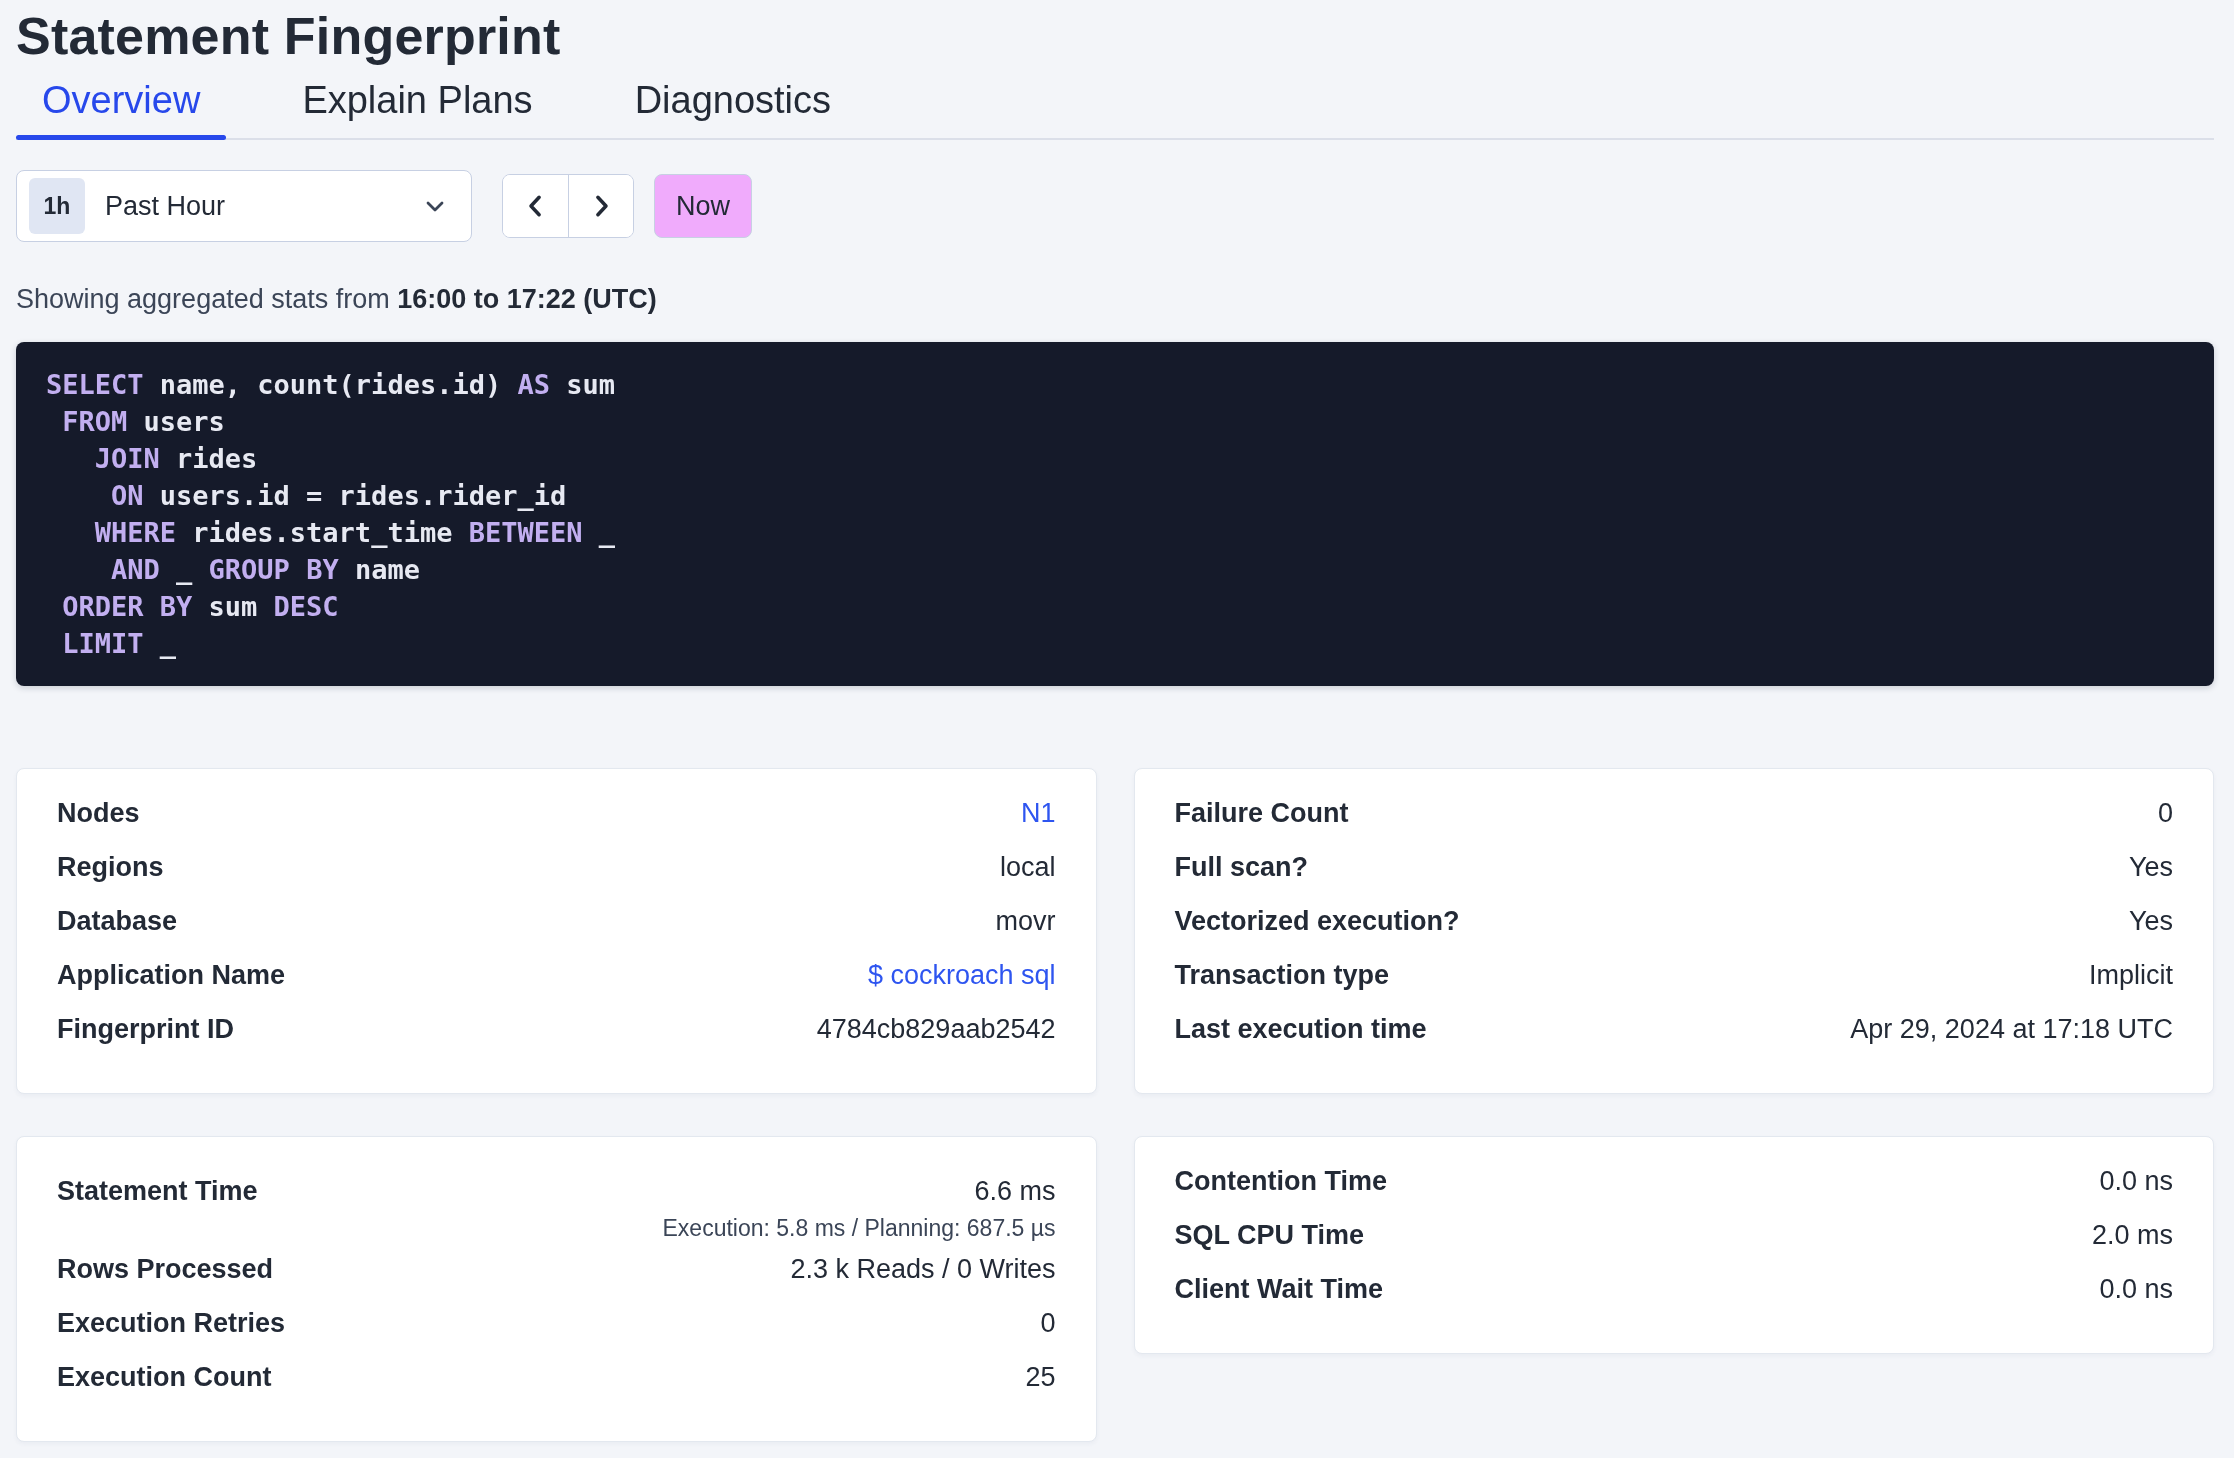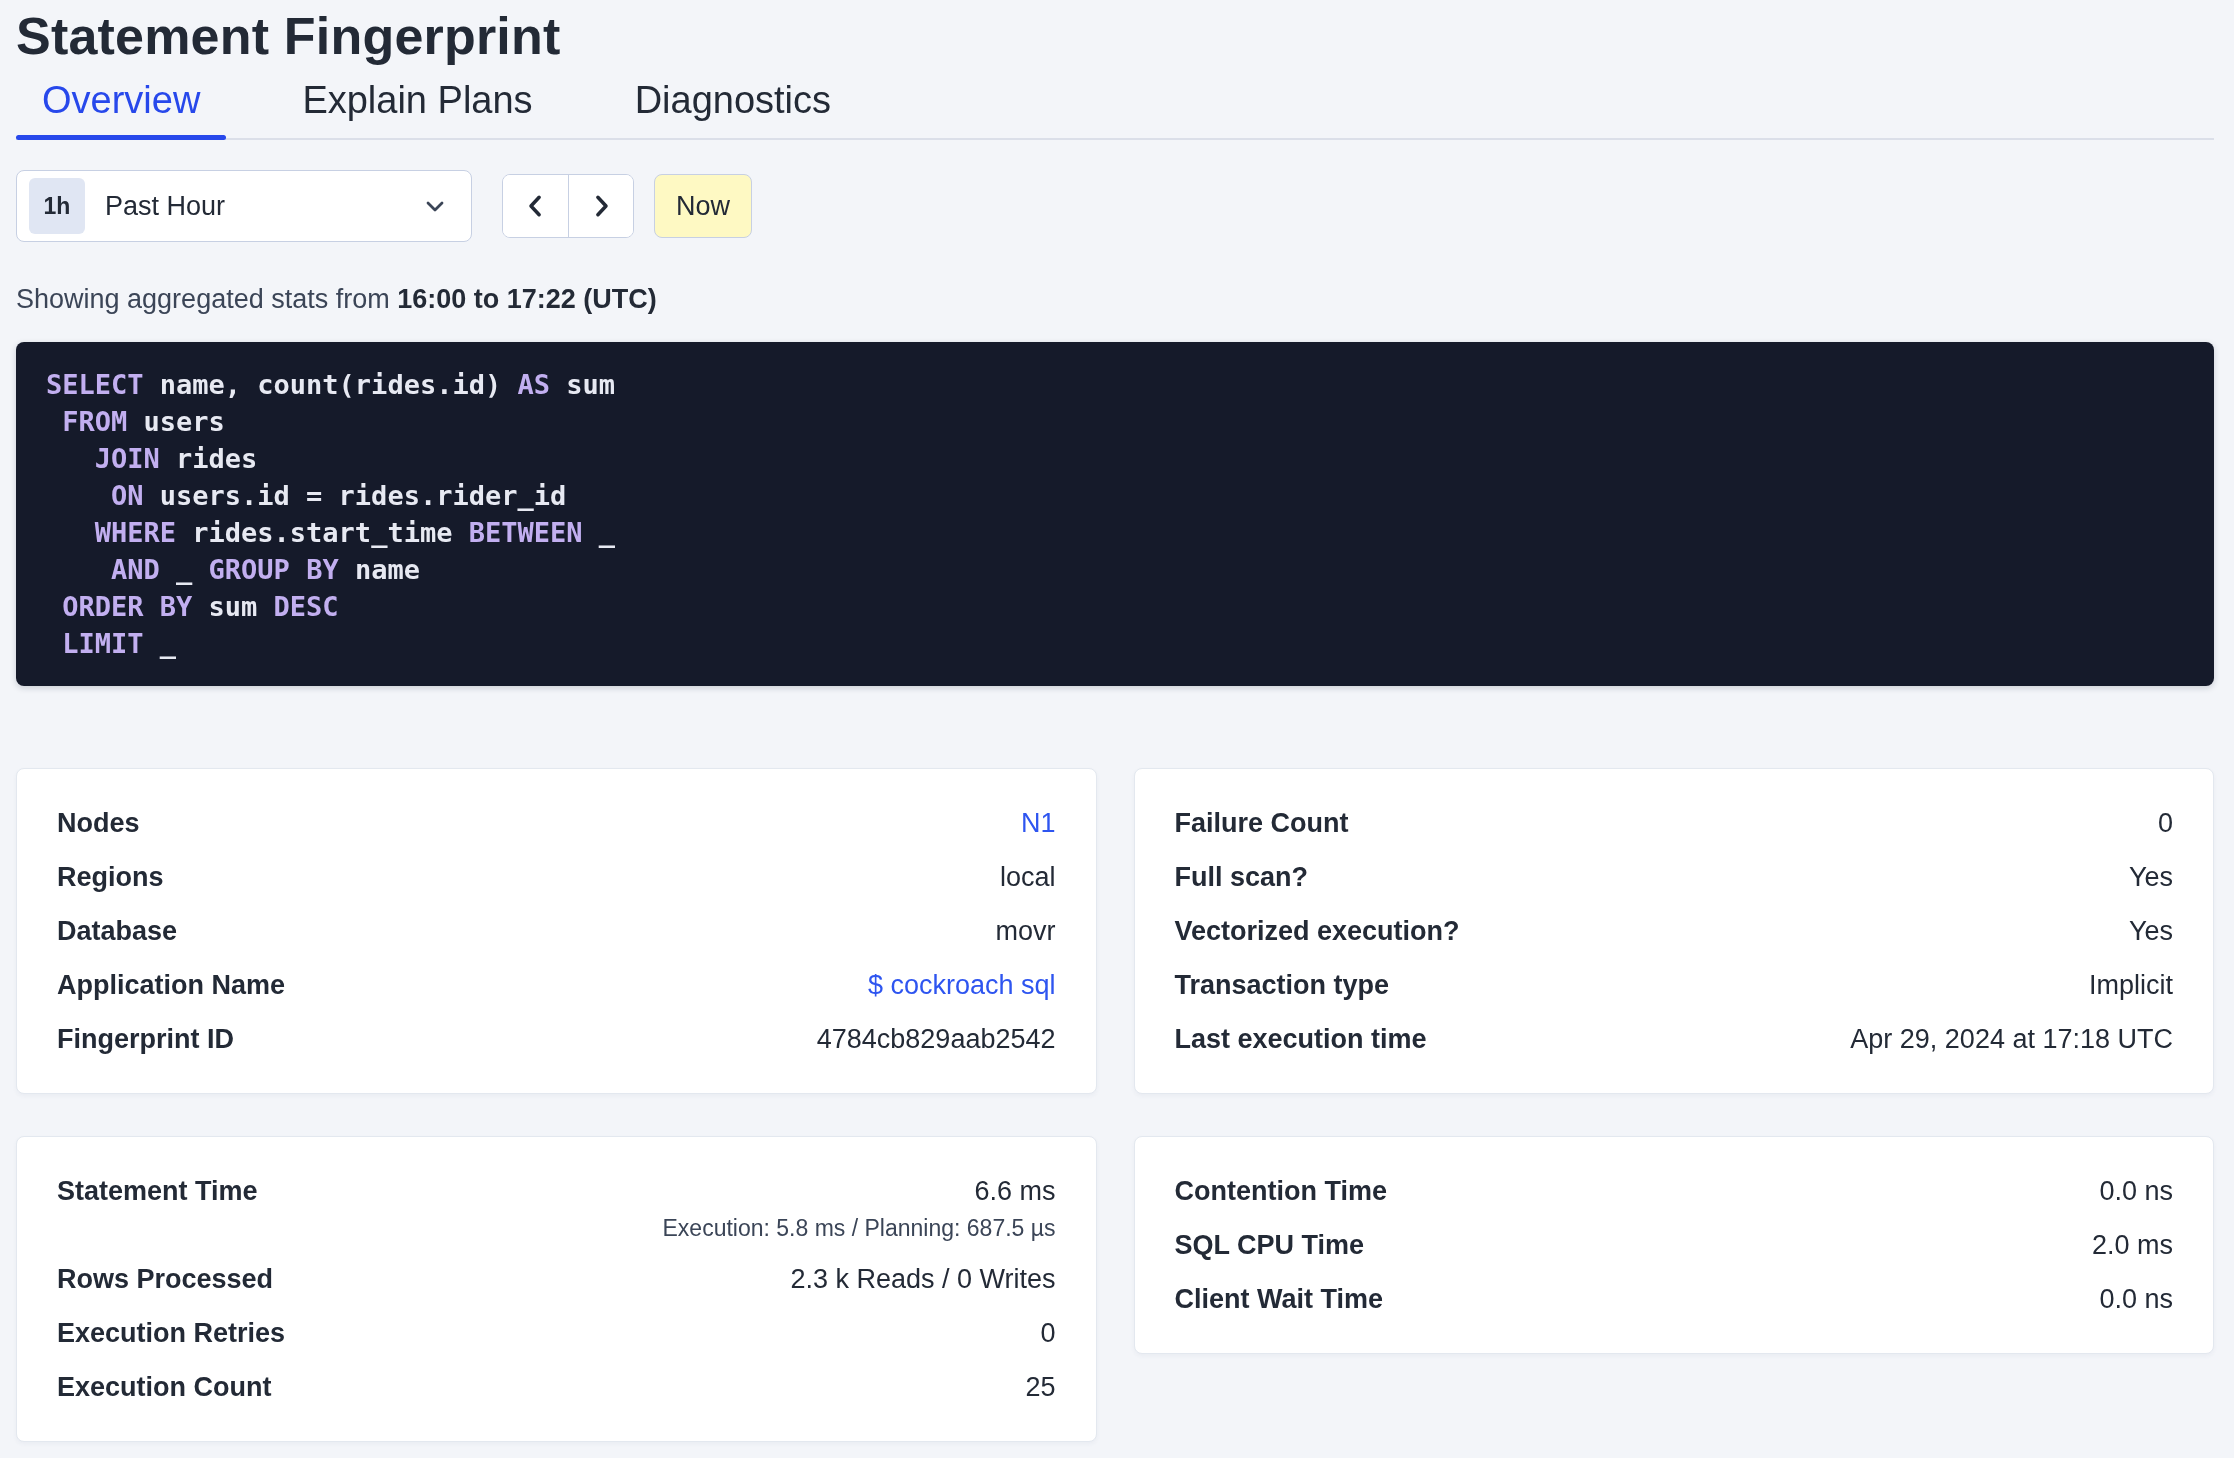--- a/index.html
+++ b/index.html
@@ -55,21 +55,21 @@
   .btn-group{
     margin-left:30px;height:64px;display:flex;background:#fff;
     border:1px solid var(--ctl-border);border-radius:8px;overflow:hidden;
   }
   .nav-btn{
     width:65px;height:100%;display:flex;align-items:center;justify-content:center;
     background:#fff;border:none;cursor:pointer;
   }
   .nav-btn + .nav-btn{border-left:1px solid var(--ctl-border);}
   .now-btn{
-    margin-left:20px;height:64px;padding:0 21px;background:#fef9c3;
+    margin-left:20px;height:64px;padding:0 21px;background:#f0abfc;
     border:1px solid var(--ctl-border);border-radius:8px;
     font-family:inherit;font-size:27px;font-weight:500;color:var(--ink);cursor:pointer;
   }
 
   
   .caption{margin-top:38px;font-size:27px;line-height:38px;color:var(--ink2);}
   .caption b{color:var(--ink);font-weight:700;}
 
   
   .sql-box{
@@ -85,21 +85,21 @@
 
   
   .cards{
     margin-top:82px;display:grid;grid-template-columns:1fr 1fr;
     column-gap:37px;row-gap:42px;align-items:start;
   }
   .card{
     background:#fff;border:1px solid var(--card-border);border-radius:8px;
     padding:27px 40px;box-shadow:0 2px 4px rgba(56,76,108,.05);
   }
-  .stat-row{display:flex;justify-content:space-between;align-items:center;min-height:54px;}
+  .stat-row{display:flex;justify-content:space-between;min-height:54px;}
   .stat-row.multi{align-items:flex-start;min-height:88px;padding-top:10px;}
   .stat-label{font-size:27px;font-weight:700;color:var(--ink);line-height:34px;}
   .stat-value{font-size:27px;font-weight:400;color:var(--ink);line-height:34px;text-align:right;}
   .stat-value.link{color:var(--link);cursor:pointer;}
   .stat-value-group{display:flex;flex-direction:column;align-items:flex-end;gap:6px;}
   .stat-subvalue{font-size:23px;color:var(--ink2);line-height:28px;text-align:right;}
 </style>
 </head>
 <body>
 

